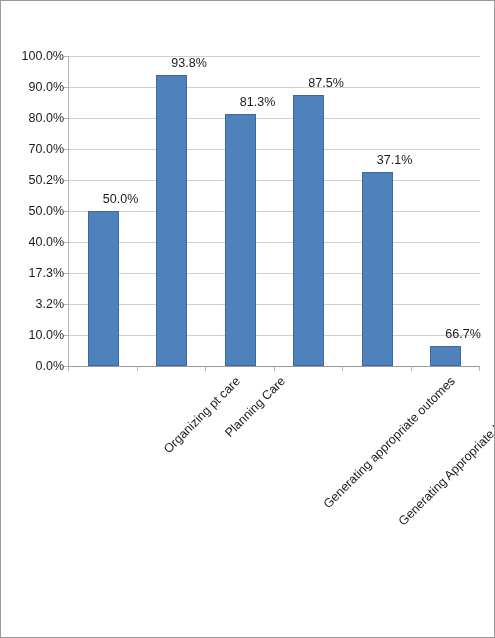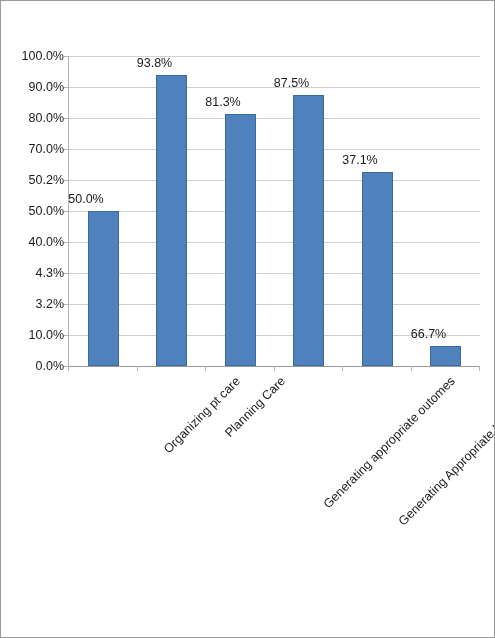--- a/index.html
+++ b/index.html
@@ -116,21 +116,21 @@
     background: #4f81bd;
     border: 1px solid #3d6a9e;
     box-sizing: border-box;
   }
 
   
   .data-label {
     position: absolute;
     font-size: 12.5px;
     color: #1a1a1a;
-    text-align: left;
+    text-align: right;
     width: 70px;
     white-space: nowrap;
   }
 
   
   #x-labels {
     position: absolute;
     left: 0;
     top: 365px;
     width: 495px;
@@ -149,21 +149,21 @@
 </head>
 <body>
 
 <div id="chart-frame">
 
 
   <div id="y-axis-labels">
       <div class="y-label" style="top: 310px;">0.0%</div>
       <div class="y-label" style="top: 279px;">10.0%</div>
       <div class="y-label" style="top: 248px;">3.2%</div>
-      <div class="y-label" style="top: 217px;">4.3%</div>
+      <div class="y-label" style="top: 217px;">17.3%</div>
       <div class="y-label" style="top: 186px;">40.0%</div>
       <div class="y-label" style="top: 155px;">50.0%</div>
       <div class="y-label" style="top: 124px;">50.2%</div>
       <div class="y-label" style="top: 93px;">70.0%</div>
       <div class="y-label" style="top: 62px;">80.0%</div>
       <div class="y-label" style="top: 31px;">90.0%</div>
       <div class="y-label" style="top: 0px;">100.0%</div>
     </div>
   <div id="y-ticks">
       <div class="y-tick" style="top: 310px;"></div>

